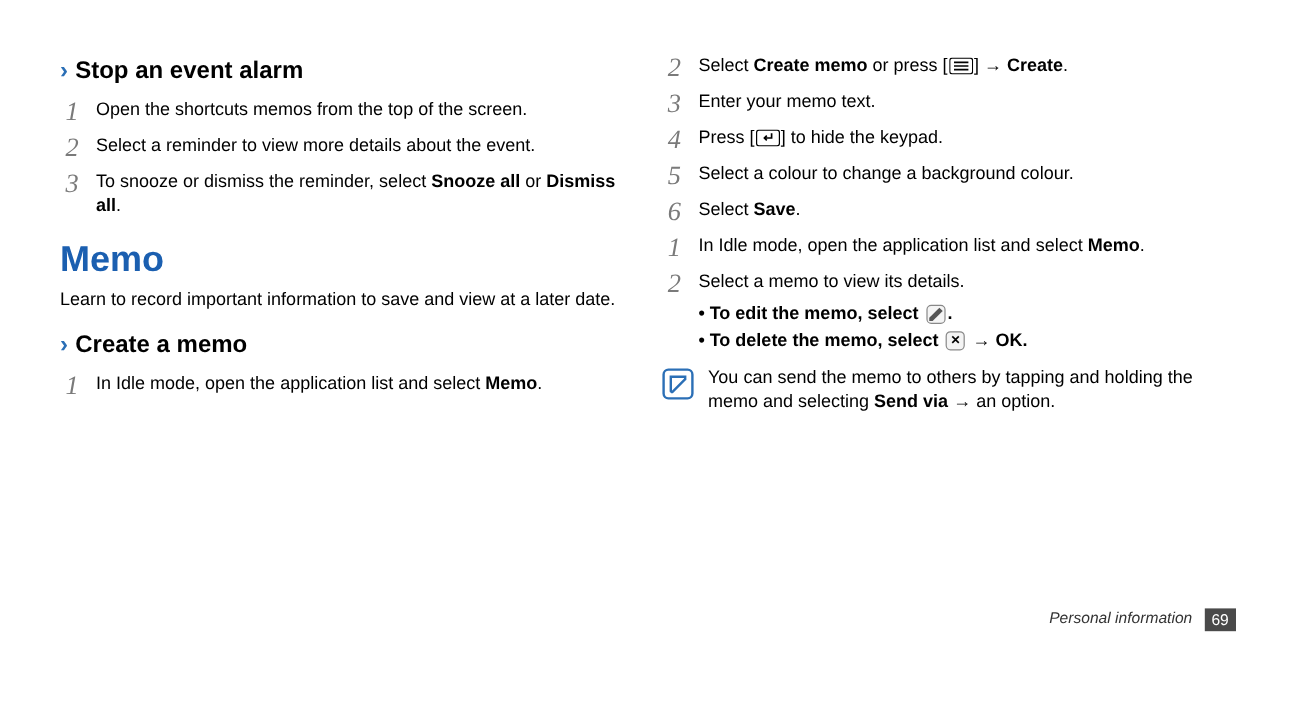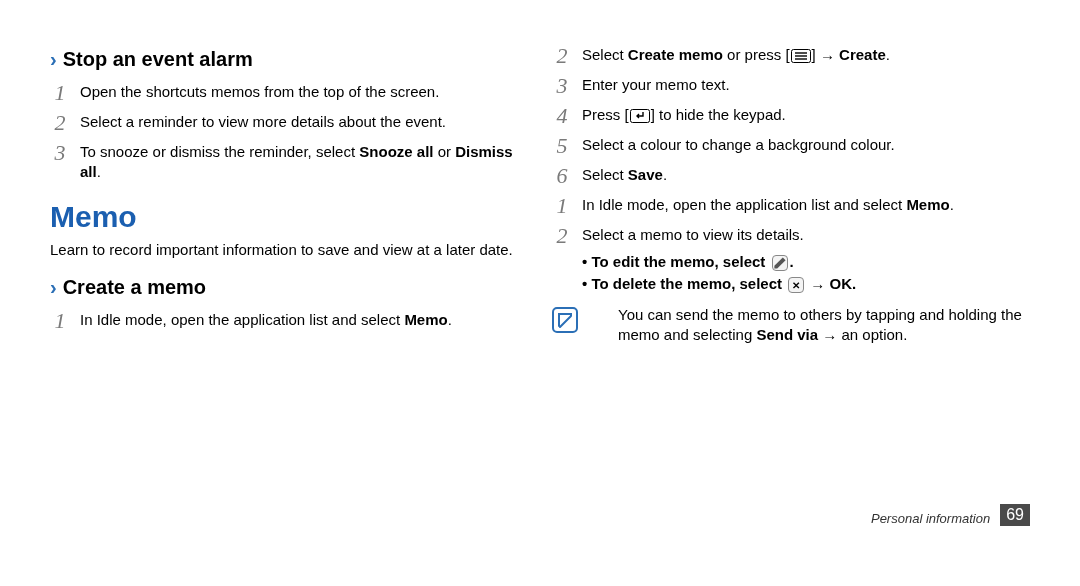--- a/index.html
+++ b/index.html
@@ -104,40 +104,39 @@
     display: flex;
     align-items: center;
     justify-content: center;
     flex-shrink: 0;
     margin-top: 2px;
   }
   .note-icon svg { width: 16px; height: 16px; }
   .note-text {
     font-size: 15px;
     line-height: 1.35;
-    margin-left: 28px;
   }
   .note-text b { font-weight: 700; }
   .footer {
     position: absolute;
     bottom: 14px;
     right: 50px;
     display: flex;
-    align-items: flex-end;
+    align-items: flex-start;
     gap: 10px;
     font-size: 13px;
     font-style: italic;
     color: #333;
   }
   .page-num {
     background: #4a4a4a;
     color: #fff;
     font-style: normal;
     padding: 2px 6px;
-    font-size: 16px;
+    font-size: 13px;
   }
 </style>
 </head>
 <body>
 
 <div class="page">
 
   <div class="col">
 
     <div class="sub-heading">

